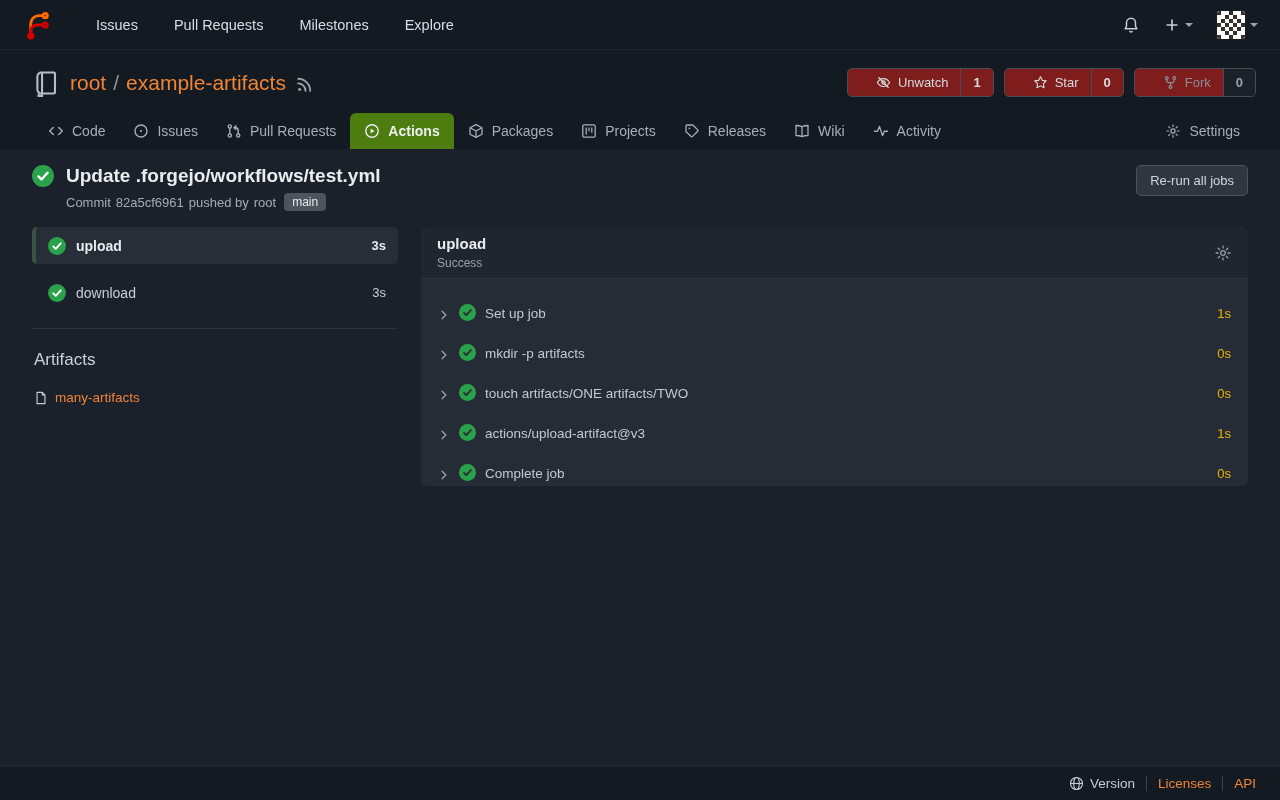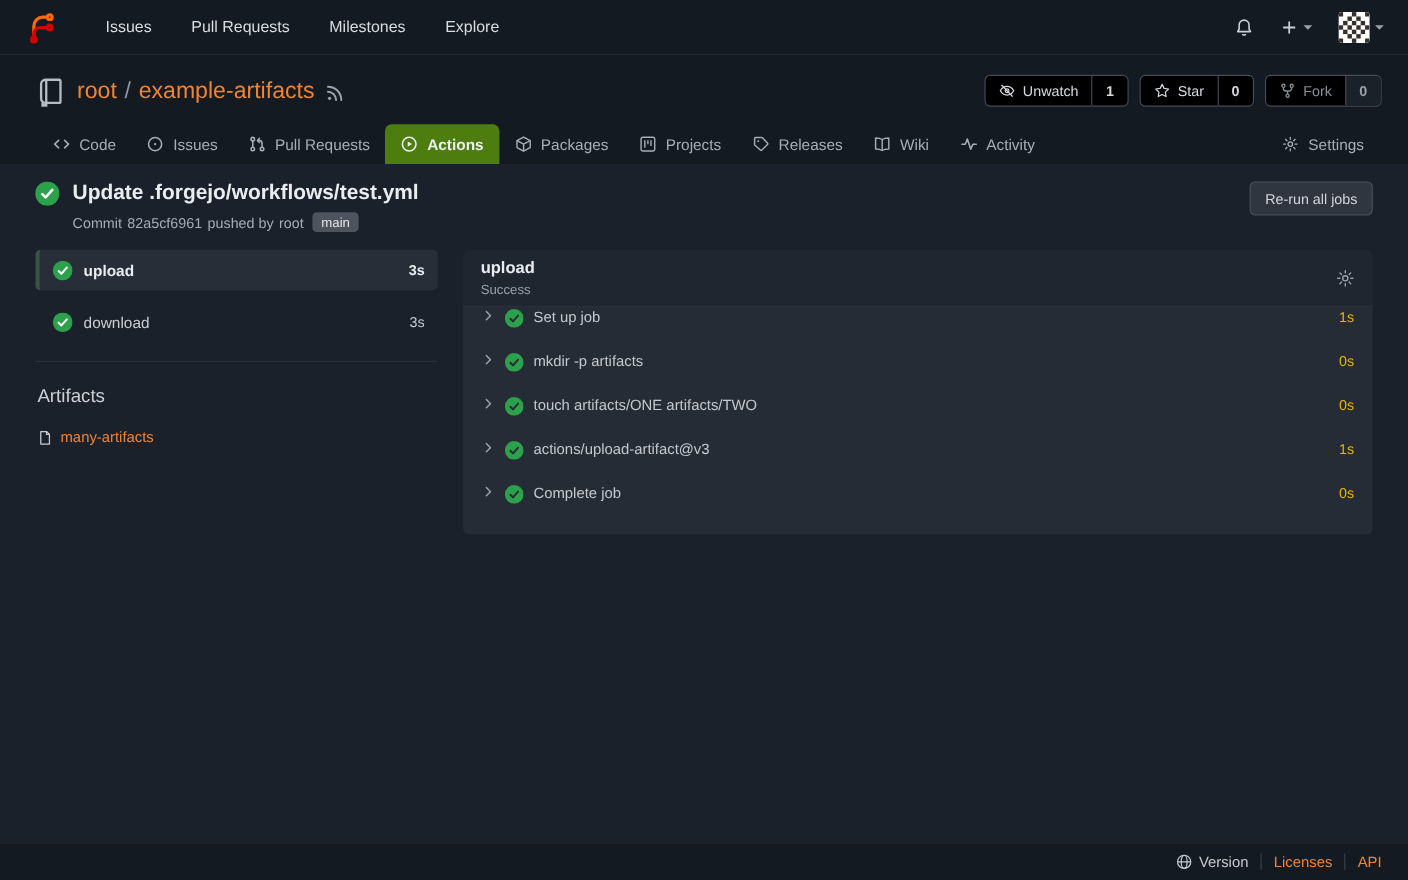--- a/index.html
+++ b/index.html
@@ -29,21 +29,21 @@
 
   
   .repo-header { background:#141a22; padding:18px 24px 0 32px; flex-shrink:0; }
   .repo-title-row { display:flex; align-items:center; }
   .repo-icon { color:#b4bcc5; margin-right:10px; }
   .repo-title { font-size:21px; display:flex; align-items:center; gap:7px; }
   .repo-link { color:#ef8435; }
   .repo-sep { color:#8d959e; }
   .rss-link { color:#9aa2ab; margin-left:10px; margin-top:3px; }
   .repo-actions { margin-left:auto; display:flex; gap:10px; }
-  .btn-group { display:flex; align-items:stretch; border:1px solid #454d57; border-radius:5px; overflow:hidden; background:#000000; font-size:13px; }
+  .btn-group { display:flex; align-items:stretch; border:1px solid #454d57; border-radius:5px; overflow:hidden; background:#7f1d1d; font-size:13px;padding-left:16px; }
   .btn-main { display:flex; align-items:center; gap:7px; padding:6px 12px; color:#d6dade; }
   .btn-count { border-left:1px solid #454d57; padding:6px 12px; font-weight:700; color:#d6dade; display:flex; align-items:center; }
   .btn-group.disabled .btn-main { color:#868e97; }
   .btn-group.disabled .btn-count { background:#1b2129; color:#9aa2ab; }
 
   .repo-tabs { display:flex; align-items:center; margin-top:16px; font-size:14px; padding:0 2px; }
   .tab { display:flex; align-items:center; gap:8px; padding:10px 14px; color:#a6aeb6; border-radius:6px 6px 0 0; }
   .tab svg { color:#a6aeb6; }
   .tab.active { background:#4d7c0f; color:#edeff2; font-weight:700; }
   .tab.active svg { color:#edeff2; }
@@ -69,21 +69,21 @@
   .artifacts-heading { font-size:17px; font-weight:400; color:#ccd1d7; margin:21px 0 20px 2px; }
   .artifact-link { display:flex; align-items:center; gap:7px; color:#ef8435; font-size:13.5px; margin-left:2px; }
   .artifact-link svg { color:#c8cdd3; }
 
   .job-panel { flex:1; border-radius:6px; overflow:hidden; }
   .panel-header { background:#20262f; display:flex; align-items:center; padding:8px 16px; border-bottom:1px solid #2d3440; }
   .panel-title { font-size:15px; font-weight:700; color:#e9ecef; }
   .panel-status { font-size:12px; color:#99a0a8; margin-top:4px; }
   .panel-gear { margin-left:auto; color:#9aa1a8; cursor:pointer; }
   .panel-steps { background:#262c35; padding:2px 0 5px; }
-  .step-row { display:flex; align-items:flex-start; gap:9px; height:40px; padding:0 17px; font-size:13.5px; color:#c3c9d0; cursor:pointer; }
+  .step-row { display:flex; align-items:flex-end; gap:9px; height:40px; padding:0 17px; font-size:13.5px; color:#c3c9d0; cursor:pointer; }
   .step-chevron { color:#9aa1a8; }
   .step-duration { margin-left:auto; color:#eab308; font-size:13px; }
 
   
   footer { height:34px; background:#141a22; border-top:1px solid #20262f; display:flex; align-items:center;
            padding:0 24px; font-size:13.5px; color:#bcc2c9; flex-shrink:0; }
   .footer-left { display:flex; align-items:center; gap:4px; }
   .footer-link { color:#ef8435; }
   .footer-strong { color:#e9ecef; font-weight:700; }
   .footer-right { margin-left:auto; display:flex; align-items:center; gap:11px; }

